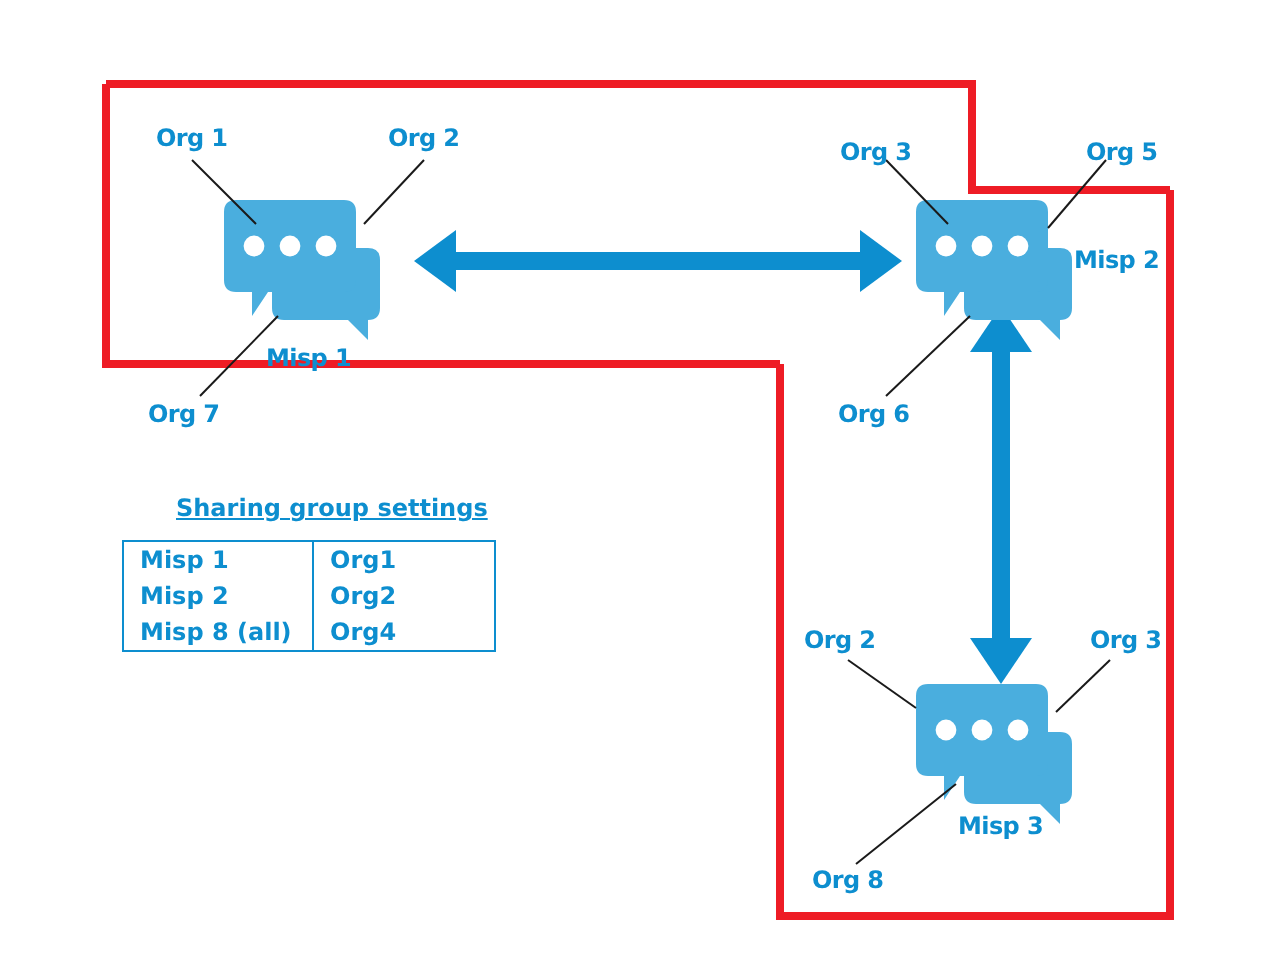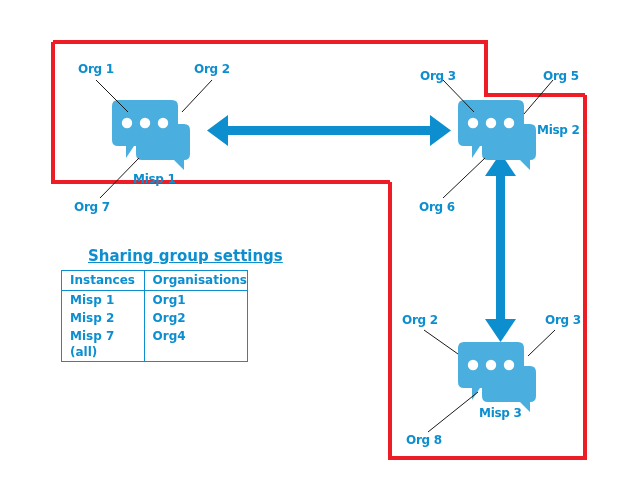--- a/index.html
+++ b/index.html
@@ -37,21 +37,21 @@
     font-size: 12px;
   }
   
   .sg-title {
     position: absolute;
     left: 88px;
     top: 247px;
     color: #0d8ecf;
     font-family: "DejaVu Sans", sans-serif;
     font-weight: bold;
-    font-size: 15px;
+    font-size: 12px;
     text-decoration: underline;
     white-space: nowrap;
   }
   .sg-table {
     position: absolute;
     left: 61px;
     top: 270px;
     width: 187px;
     border: 1px solid #0d8ecf;
     border-collapse: collapse;
@@ -176,32 +176,28 @@
 
   <div class="lbl" style="left:402px; top:313px;">Org 2</div>
   <div class="lbl" style="left:545px; top:313px;">Org 3</div>
   <div class="lbl" style="left:406px; top:433px;">Org 8</div>
   <div class="lbl lbl-inst" style="left:479px; top:406px;">Misp 3</div>
 
   <div class="sg-title">Sharing group settings</div>
 
   <table class="sg-table">
     <tbody>
-      <tr class="hdr">
-        <td class="c1">Instances</td>
-        <td class="c2">Organisations</td>
-      </tr>
       <tr>
         <td class="c1">Misp 1</td>
         <td class="c2">Org1</td>
       </tr>
       <tr>
         <td class="c1">Misp 2</td>
         <td class="c2">Org2</td>
       </tr>
       <tr>
-        <td class="c1">Misp 7 (all)</td>
+        <td class="c1">Misp 8 (all)</td>
         <td class="c2">Org4</td>
       </tr>
     </tbody>
   </table>
 
 </div>
 
 </body></html>

